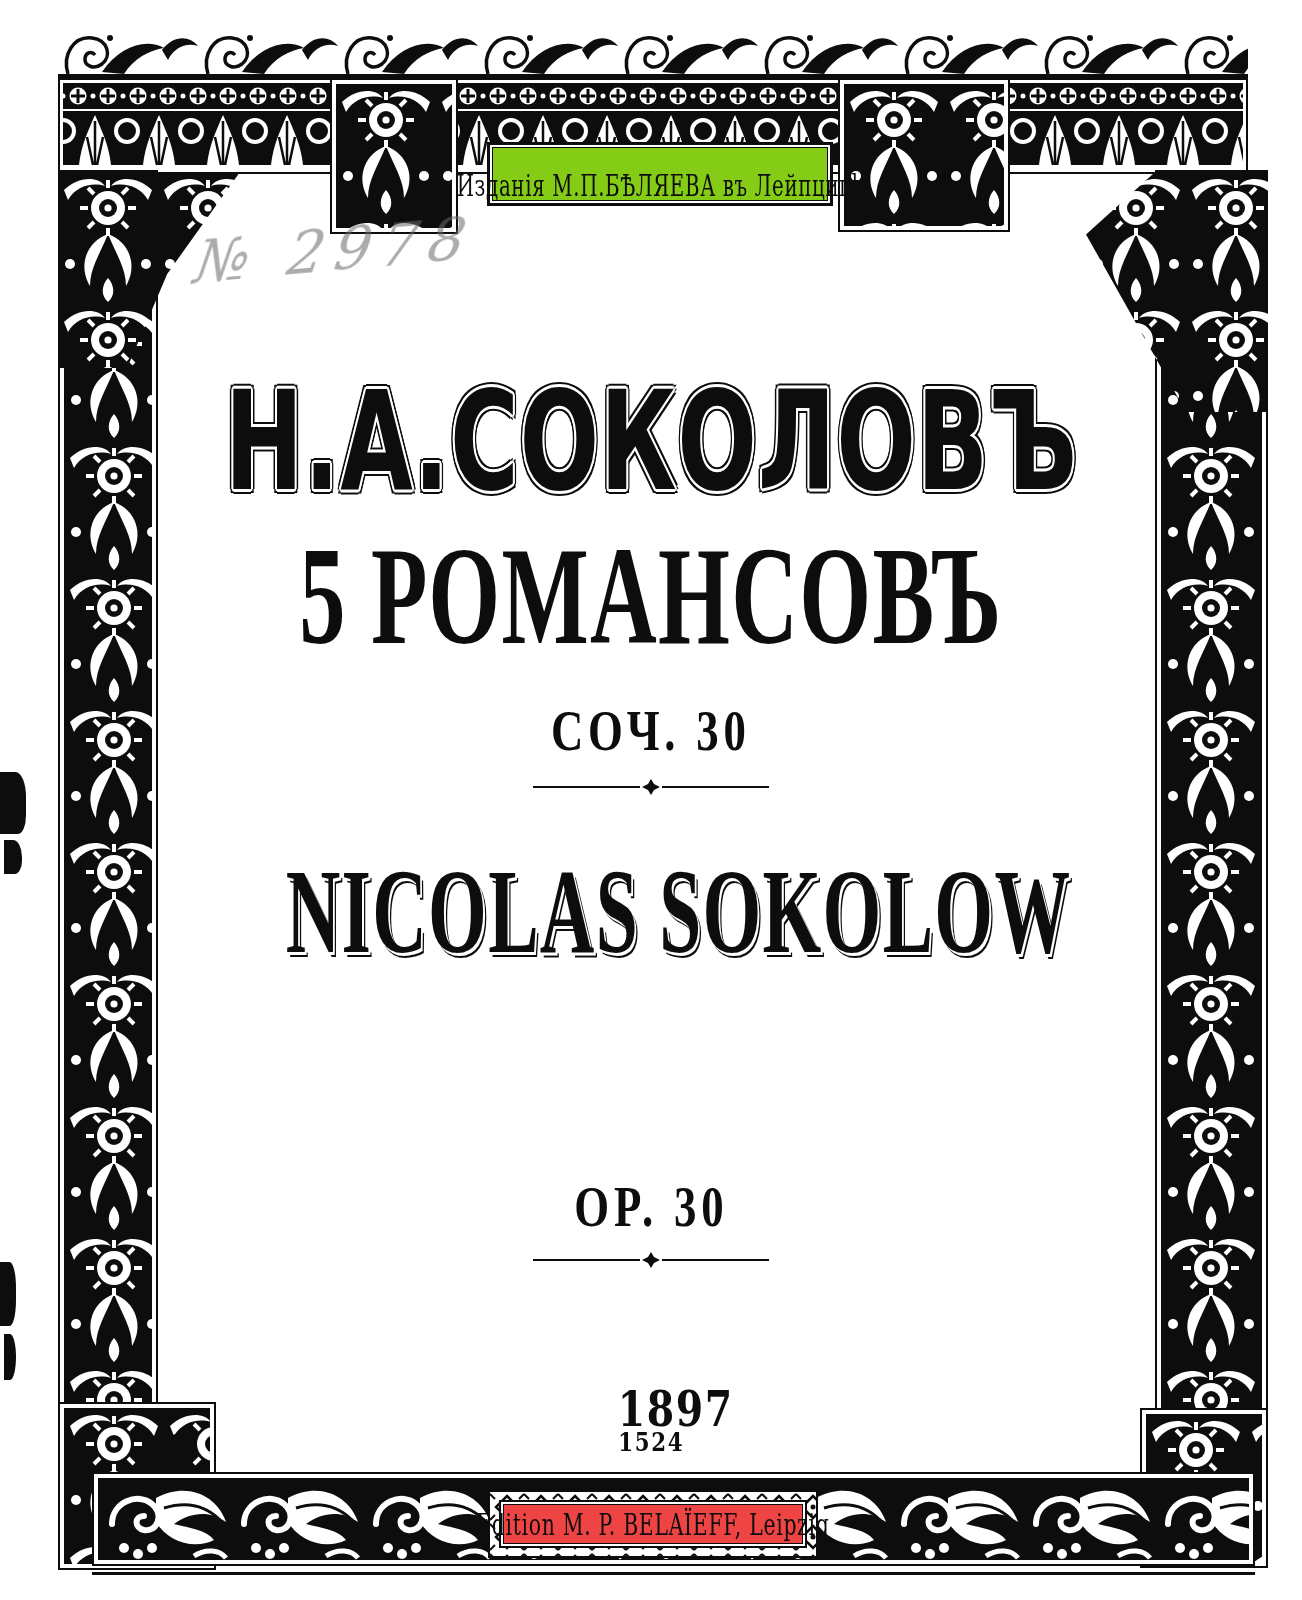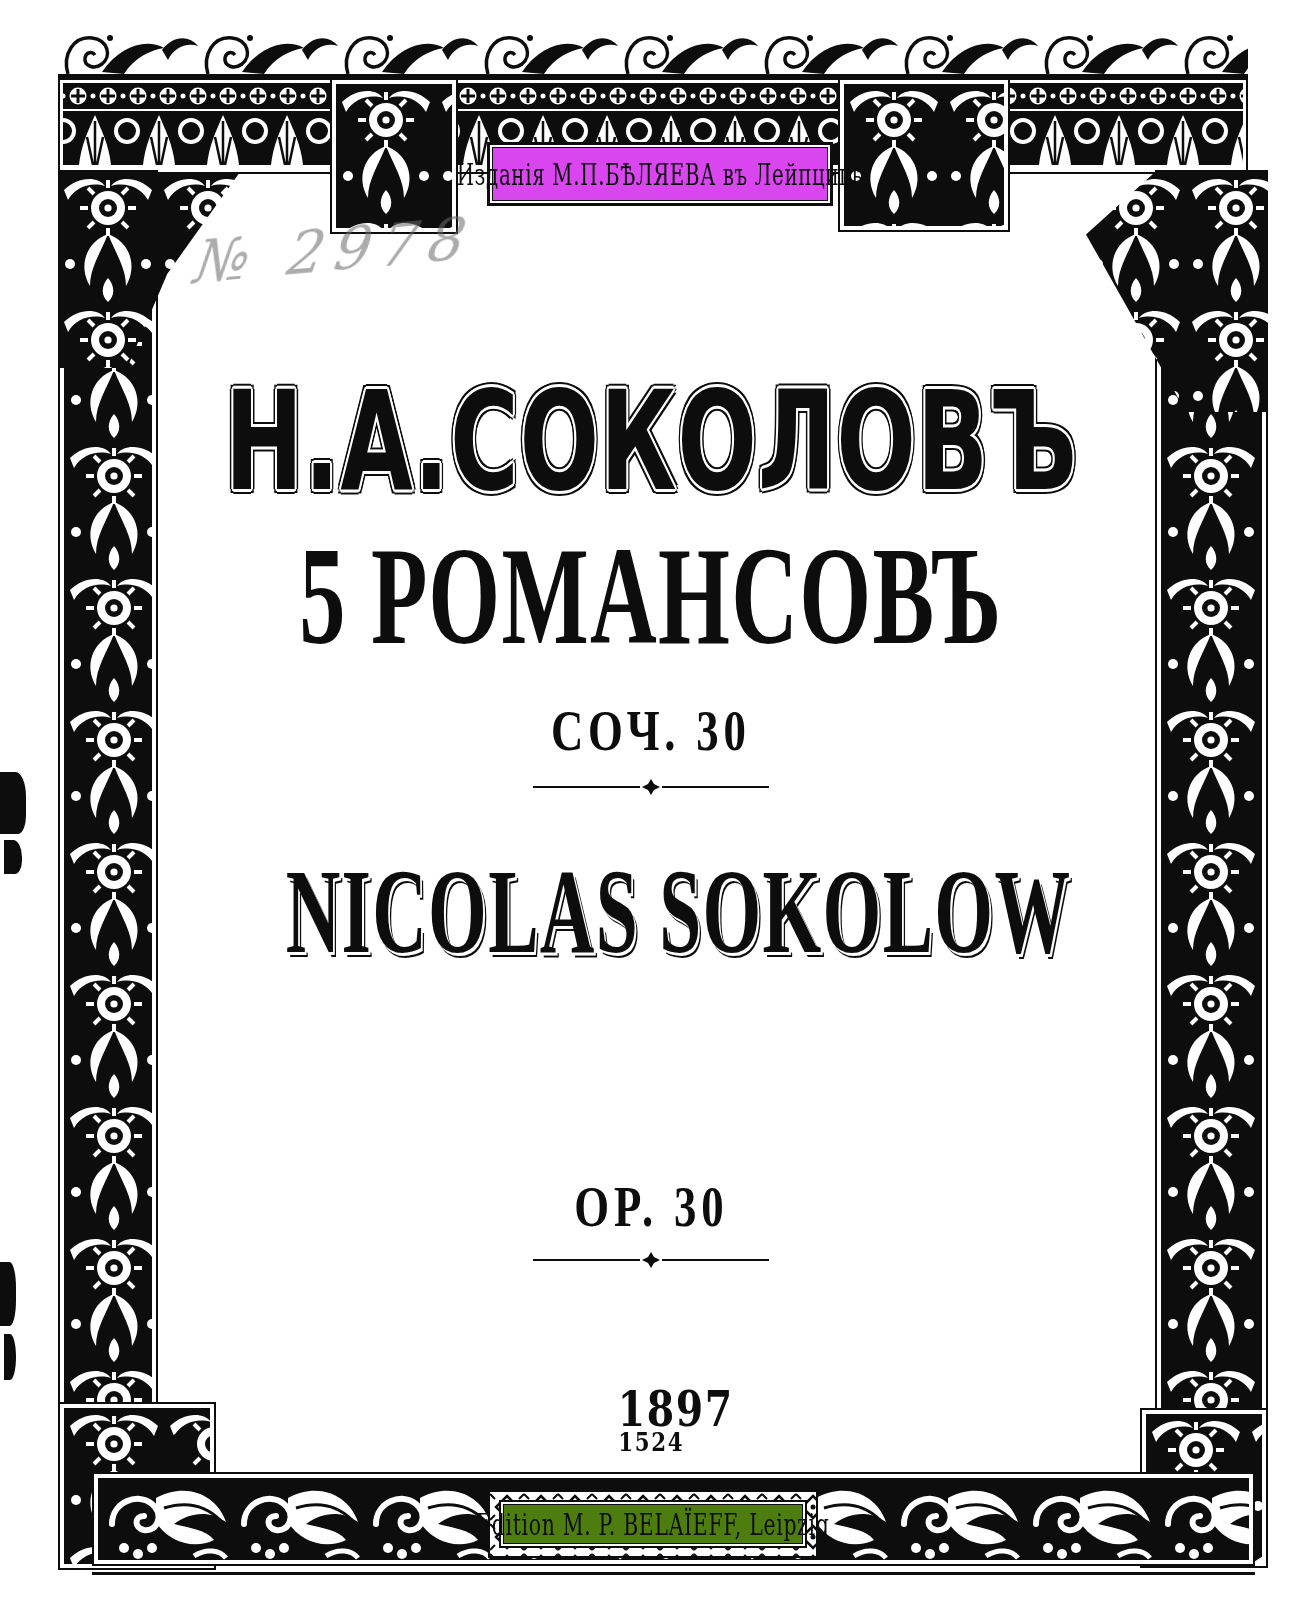--- a/index.html
+++ b/index.html
@@ -13,29 +13,29 @@
   .wedge{position:absolute;z-index:3;}
   .wedge svg{display:block;width:100%;height:100%;}
   .crest{position:absolute;z-index:1;}
   .crest svg{display:block;width:100%;height:100%;}
   .stackband{position:absolute;box-sizing:border-box;border:2px solid #0d0d0d;background:#fff;padding:3px;z-index:2;display:flex;flex-direction:column;gap:2px;}
   .stackband svg{display:block;width:100%;}
   .botline{position:absolute;background:#0d0d0d;z-index:2;}
   
   .banner-box{
     position:absolute;left:487px;top:142px;width:340px;height:58px;z-index:8;
-    background:#d946ef;border:3px solid #0d0d0d;
+    background:#84cc16;border:3px solid #0d0d0d;
     box-shadow:inset 0 0 0 2px #fff, inset 0 0 0 3px #0d0d0d;
-    display:flex;align-items:center;justify-content:center;white-space:nowrap;
+    display:flex;align-items:flex-end;justify-content:center;white-space:nowrap;
   }
   .banner-box span{display:inline-block;font-size:30px;letter-spacing:1px;transform:scaleX(.66);}
   .edition-box{position:absolute;left:488px;top:1490px;width:326px;height:64px;z-index:8;border:2px solid #0d0d0d;background:#fff;}
   .edition-box > svg{position:absolute;inset:0;width:100%;height:100%;}
   .edition-inner{
-    position:absolute;left:9px;right:9px;top:8px;bottom:8px;background:#4d7c0f;
+    position:absolute;left:9px;right:9px;top:8px;bottom:8px;background:#ef4444;
     border:2px solid #0d0d0d;box-shadow:inset 0 0 0 2px #fff, inset 0 0 0 3px #0d0d0d;
     display:flex;align-items:center;justify-content:center;white-space:nowrap;
   }
   .edition-inner span{display:inline-block;font-size:30px;letter-spacing:1px;transform:scaleX(.68);}
   
   .tline{position:absolute;left:0;width:100%;text-align:center;white-space:nowrap;line-height:1;z-index:6;}
   .tline > span{display:inline-block;}
   .t-cyr-composer{
     font-family:"DejaVu Sans",sans-serif;font-weight:bold;font-size:138px;letter-spacing:1px;
     transform:scaleX(.68);color:#0d0d0d;

